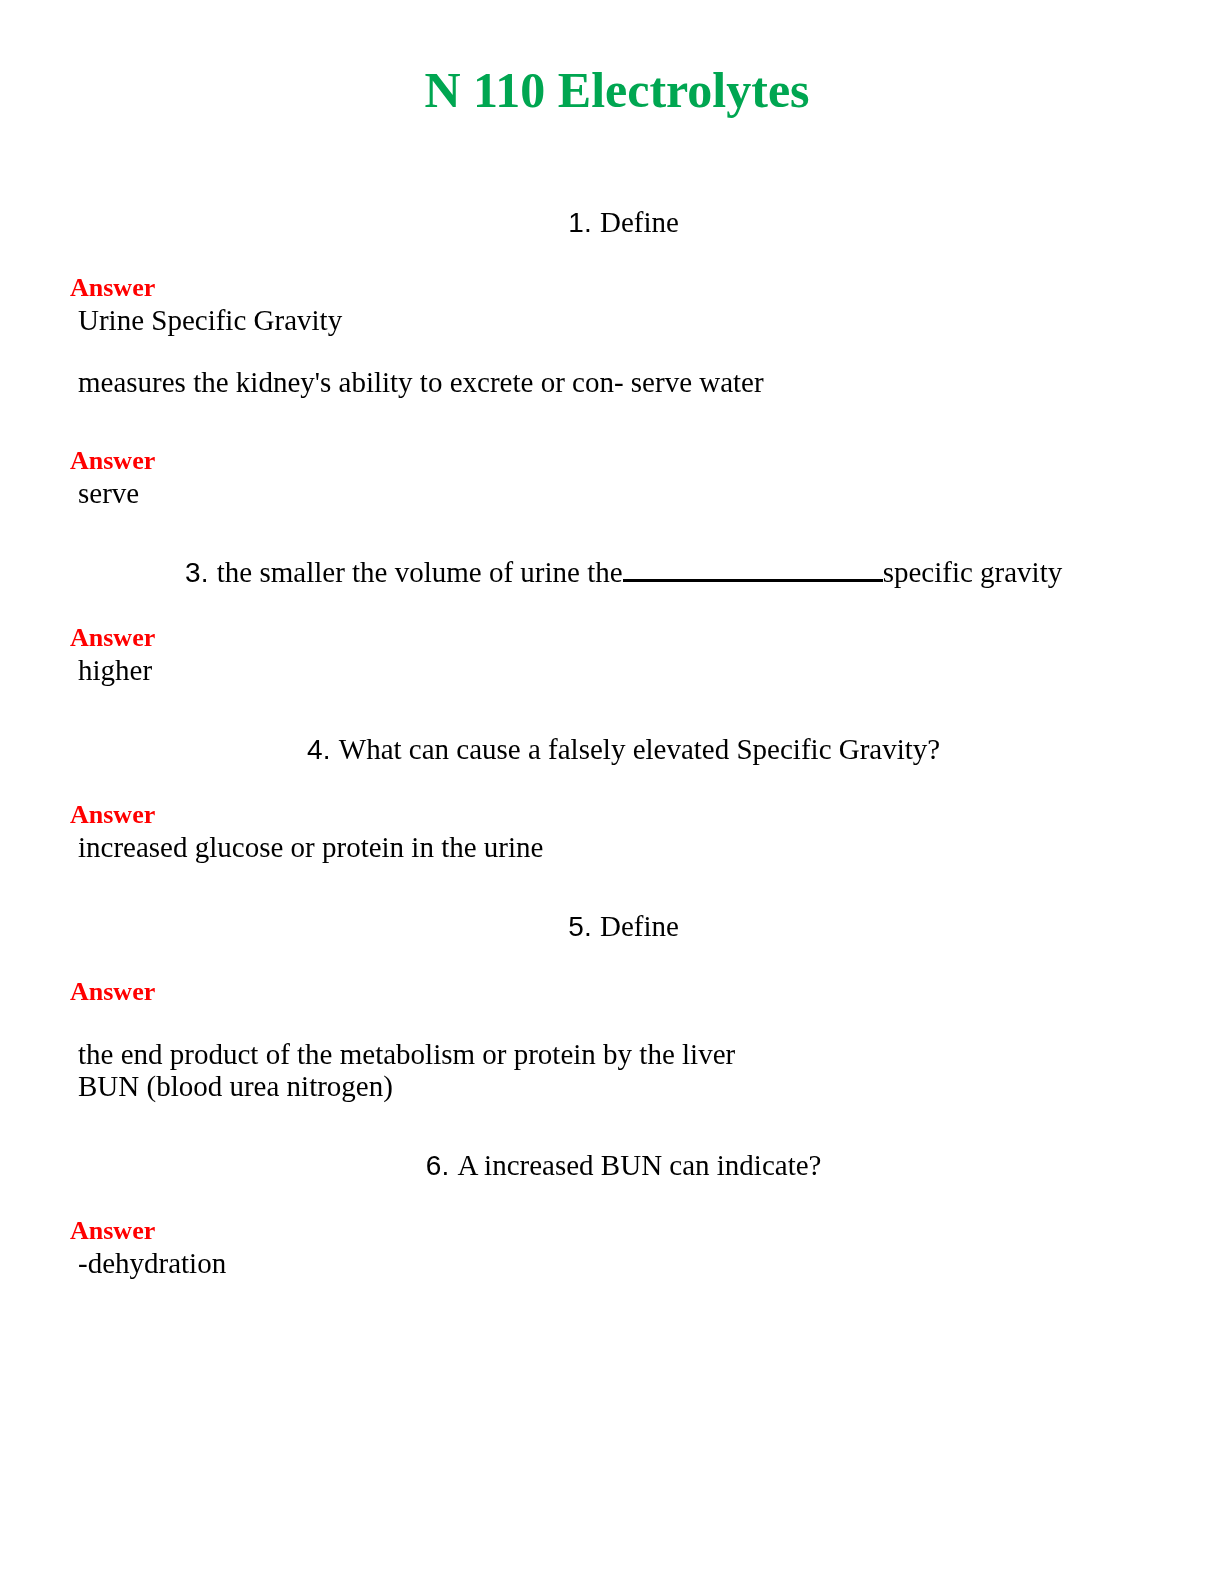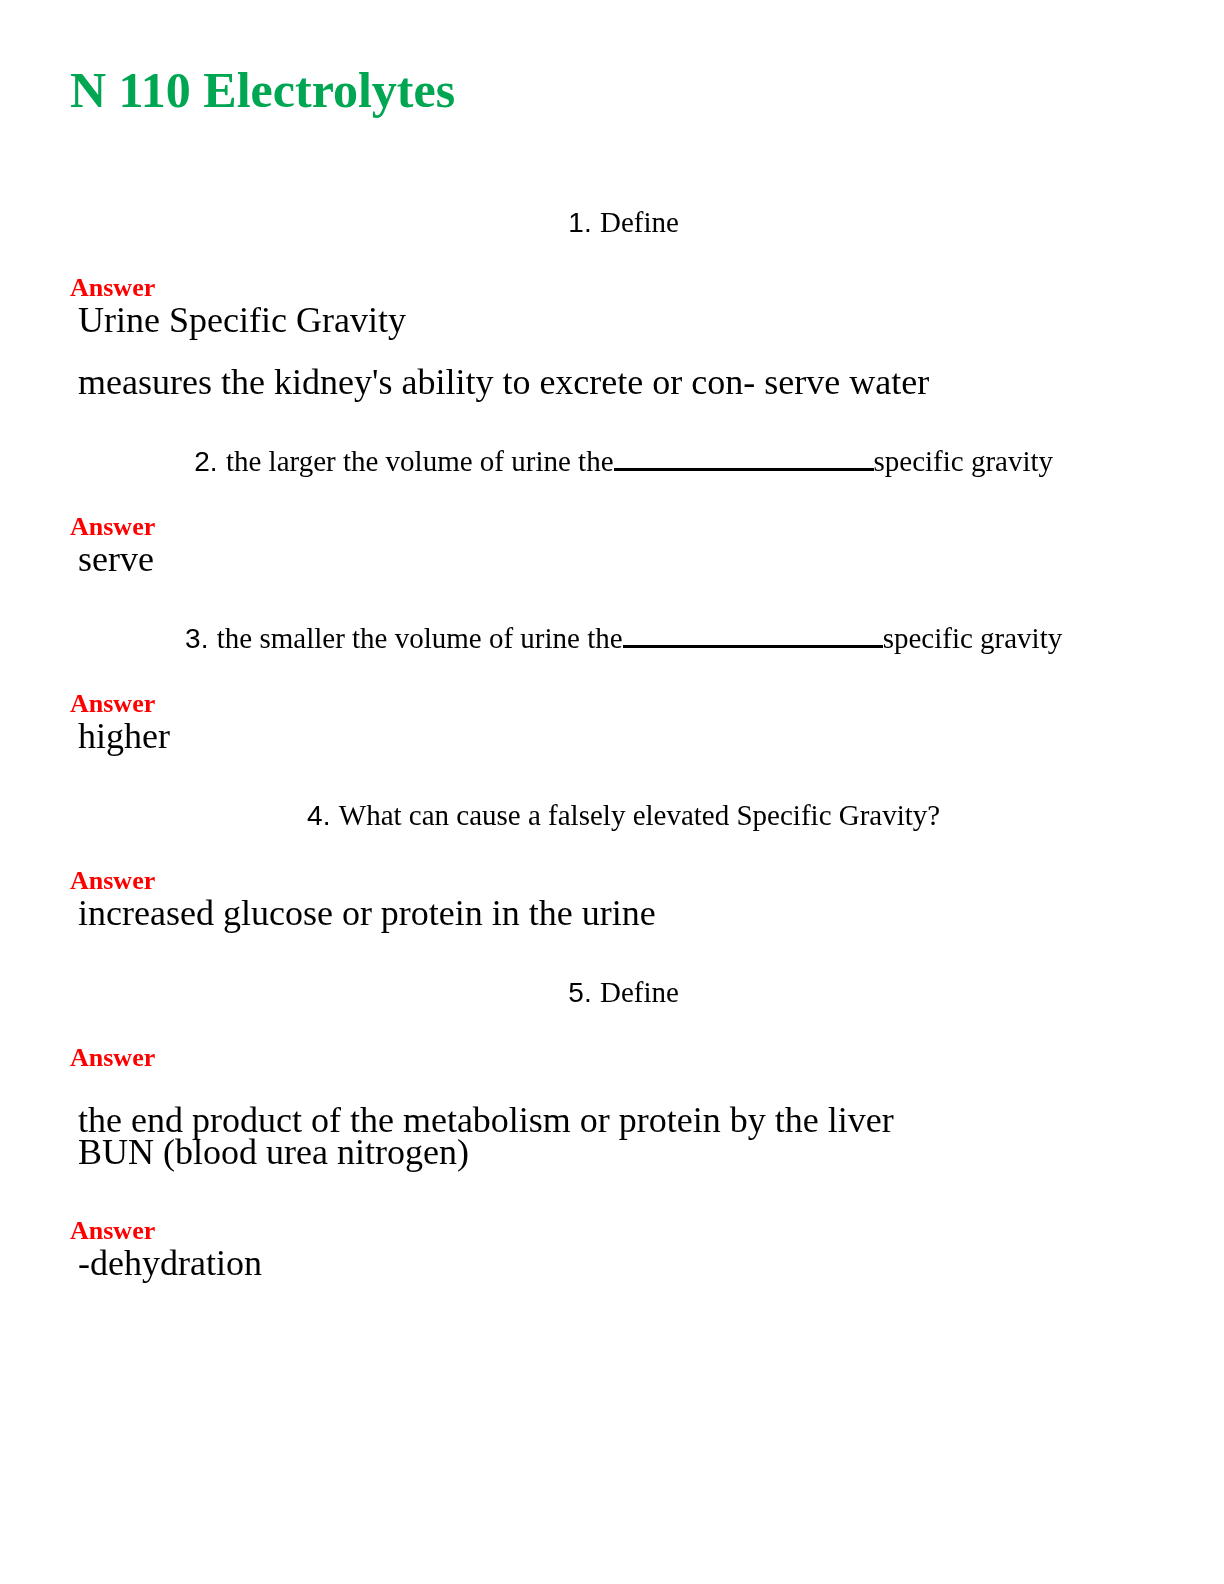--- a/index.html
+++ b/index.html
@@ -15,20 +15,21 @@
     overflow: hidden;
   }
   .page {
     box-sizing: border-box;
     width: 1224px;
     height: 1584px;
     padding: 62px 60px 0 70px;
   }
   .title {
     margin: 0 0 86px 0;
+    text-align: center;
     font-size: 50px;
     font-weight: bold;
     line-height: 1.15;
     color: #00A651;
     font-family: "Liberation Serif", serif;
   }
   .qa {
     margin-bottom: 47px;
   }
   .q-line {
@@ -50,21 +51,21 @@
     width: 260px;
     border-bottom: 3px solid #000000;
   }
   .ans-label {
     font-size: 26px;
     line-height: 32px;
     font-weight: bold;
     color: #FF0000;
   }
   .ans-text {
-    font-size: 36px;
+    font-size: 29px;
     line-height: 32px;
     padding-left: 8px;
   }
   .ans-text.spaced {
     margin-top: 30px;
   }
 </style>
 </head>
 <body>
 
@@ -75,23 +76,20 @@
   <section class="qa">
     <div class="q-line">
       <span class="q-num">1.</span><span class="q-text">Define</span>
     </div>
     <div class="ans-label">Answer</div>
     <div class="ans-text">Urine Specific Gravity</div>
     <div class="ans-text spaced">measures the kidney's ability to excrete or con- serve water</div>
   </section>
 
   <section class="qa">
-    <div class="q-line">
-      <span class="q-num">2.</span><span class="q-text">the larger the volume of urine the</span><span class="blank"></span><span class="q-text">specific gravity</span>
-    </div>
     <div class="ans-label">Answer</div>
     <div class="ans-text">serve</div>
   </section>
 
   <section class="qa">
     <div class="q-line">
       <span class="q-num">3.</span><span class="q-text">the smaller the volume of urine the</span><span class="blank"></span><span class="q-text">specific gravity</span>
     </div>
     <div class="ans-label">Answer</div>
     <div class="ans-text">higher</div>
@@ -108,17 +106,20 @@
   <section class="qa">
     <div class="q-line">
       <span class="q-num">5.</span><span class="q-text">Define</span>
     </div>
     <div class="ans-label">Answer</div>
     <div class="ans-text spaced">the end product of the metabolism or protein by the liver</div>
     <div class="ans-text">BUN (blood urea nitrogen)</div>
   </section>
 
   <section class="qa">
+    <div class="q-line">
+      <span class="q-num">6.</span><span class="q-text">A increased BUN can indicate?</span>
+    </div>
     <div class="ans-label">Answer</div>
     <div class="ans-text">-dehydration</div>
   </section>
 
 </div>
 
 </body></html>

